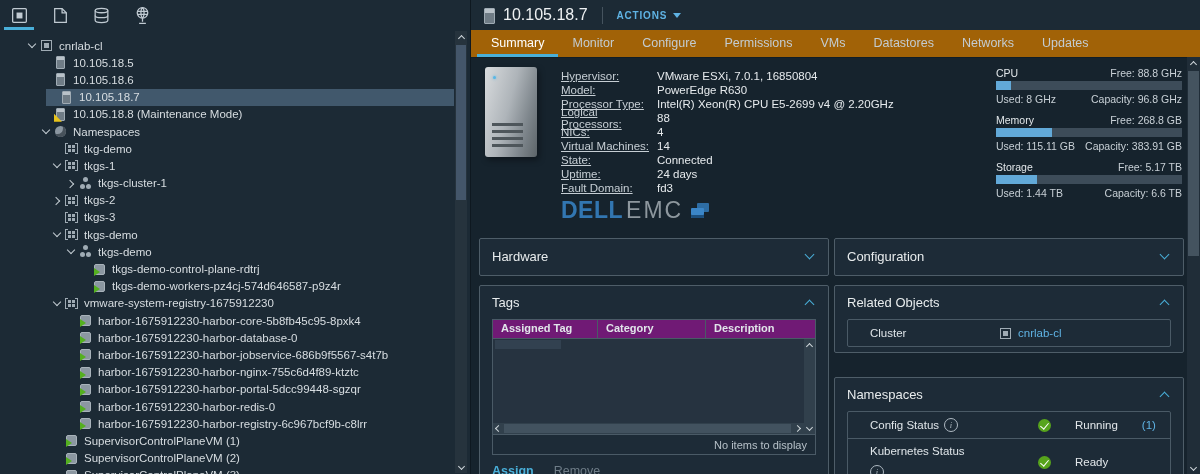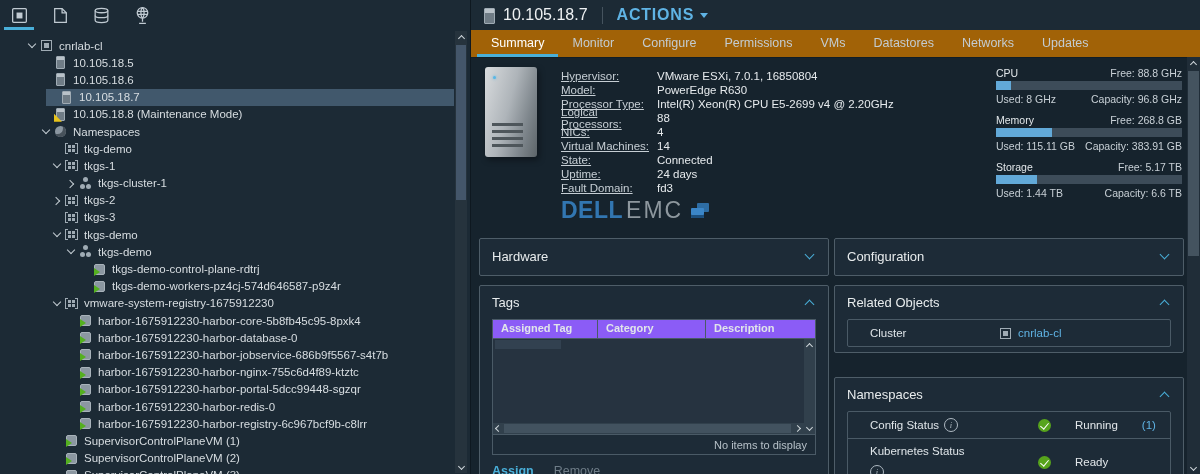--- a/index.html
+++ b/index.html
@@ -53,21 +53,21 @@
   .sarr::before{content:"";width:4px;height:4px;border-left:1.3px solid #cfd6db;border-top:1.3px solid #cfd6db;transform:rotate(45deg);margin-top:2px;}
   .sarr.down::before{transform:rotate(225deg);margin-top:-2px;}
 
   
   #main{position:absolute;left:470px;top:0;right:0;bottom:0;border-left:1px solid #0e1820;background:#16232d;}
   #obj-header{height:30px;background:#1c2a35;display:flex;align-items:center;padding-left:12px;}
   .hico{width:12px;height:15px;position:relative;margin-right:8px;}
   .hico::before{content:"";position:absolute;left:1px;top:0;width:9px;height:14px;border:1px solid #9fabb4;border-radius:1px;background:linear-gradient(#b9c2c9 0 4px,#6f7c86 4px);}
   #obj-title{font-size:16px;color:#eef1f3;}
   .hdr-divider{width:1px;height:17px;background:#45535e;margin:0 14px;}
-  #actions{display:flex;align-items:center;gap:6px;font-size:16px;font-weight:bold;letter-spacing:.8px;color:#5fb3e4;cursor:pointer;}
+  #actions{display:flex;align-items:center;gap:6px;font-size:10px;font-weight:bold;letter-spacing:.8px;color:#5fb3e4;cursor:pointer;}
   .caret-down{width:0;height:0;border-left:4px solid transparent;border-right:4px solid transparent;border-top:5px solid #5fb3e4;}
 
   #tabbar{height:27px;background:#a16207;display:flex;align-items:flex-end;padding-left:6px;border-bottom:1px solid #101d26;}
   .tab{padding:0 14px 7px;font-size:12.5px;color:#c3ccd2;cursor:pointer;}
   .tab.active{color:#fff;border-bottom:3px solid #49afd9;padding-bottom:4px;}
 
   #content{position:absolute;top:57px;left:0;right:13px;bottom:0;overflow:hidden;}
 
   
   .server-img{position:absolute;left:14px;top:10px;width:52px;height:90px;border-radius:3px;
@@ -102,21 +102,21 @@
   #card-related{left:363px;top:228px;width:348px;height:66px;}
   #card-namespaces{left:363px;top:320px;width:348px;height:170px;}
   .chead{height:33px;display:flex;align-items:center;justify-content:space-between;padding:0 12px;font-size:13px;color:#e8eced;}
   .chead.slim{height:34px;}
   .cchev{width:12px;height:12px;position:relative;cursor:pointer;}
   .cchev::before{content:"";position:absolute;width:6px;height:6px;border-right:1.6px solid #49afd9;border-bottom:1.6px solid #49afd9;transform:rotate(45deg);top:1px;left:2px;}
   .cchev.up::before{transform:rotate(225deg);top:4px;}
 
   
   .tags-table{margin:0 12px;border:1px solid #4a5a66;}
-  .tags-thead{display:flex;height:18px;background:#8b5cf6;border-bottom:1px solid #4a5a66;}
+  .tags-thead{display:flex;height:18px;background:#701a75;border-bottom:1px solid #4a5a66;}
   .tags-th{font-size:11px;font-weight:bold;color:#e1e6ea;padding:2px 0 0 8px;border-right:1px solid #4a5a66;box-sizing:border-box;}
   .tags-th:nth-child(1){width:105px;}
   .tags-th:nth-child(2){width:108px;}
   .tags-th:nth-child(3){flex:1;border-right:none;}
   .tags-body{position:relative;height:95px;background:#263340;}
   .tags-ghost{position:absolute;left:2px;top:1px;width:66px;height:9px;background:#324150;}
   .vbar{position:absolute;top:0;right:0;bottom:0;width:11px;background:#31404c;}
   .vbar .sarr::before{border-color:#cfd6db;}
   .hbar{position:absolute;left:0;right:11px;bottom:0;height:11px;background:#31404c;}
   .hthumb{position:absolute;left:11px;right:13px;top:1px;bottom:1px;background:#42525f;}

